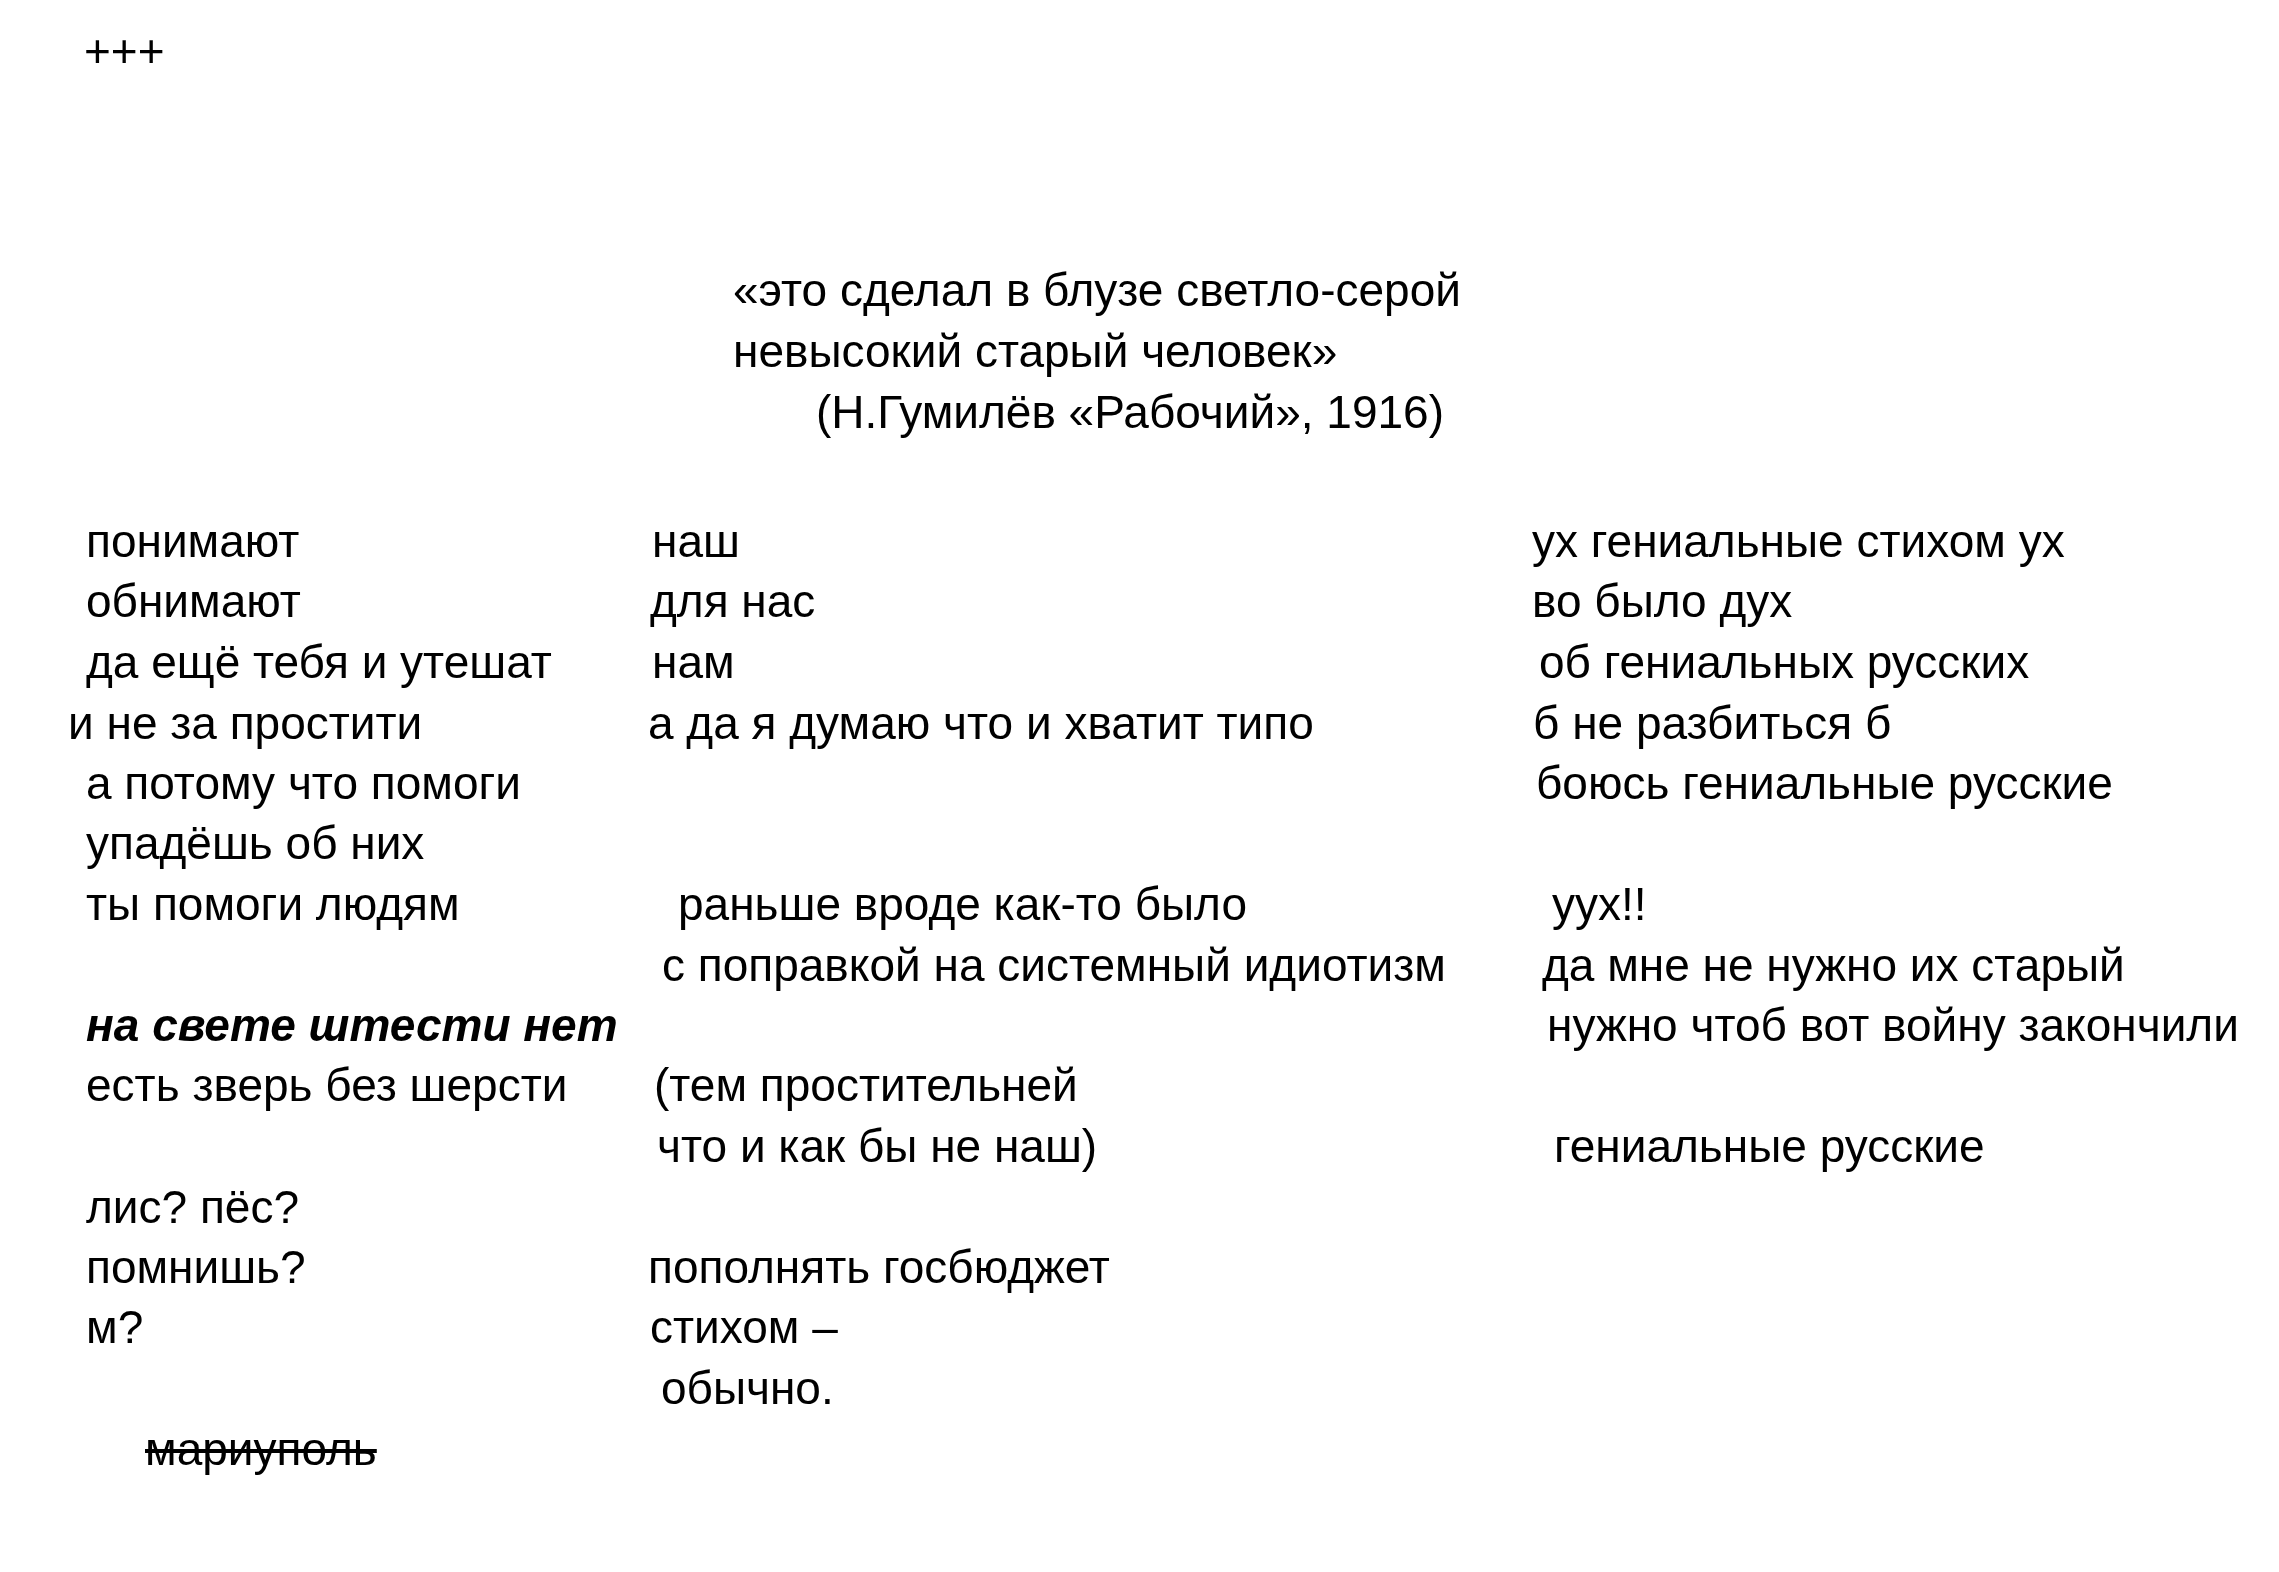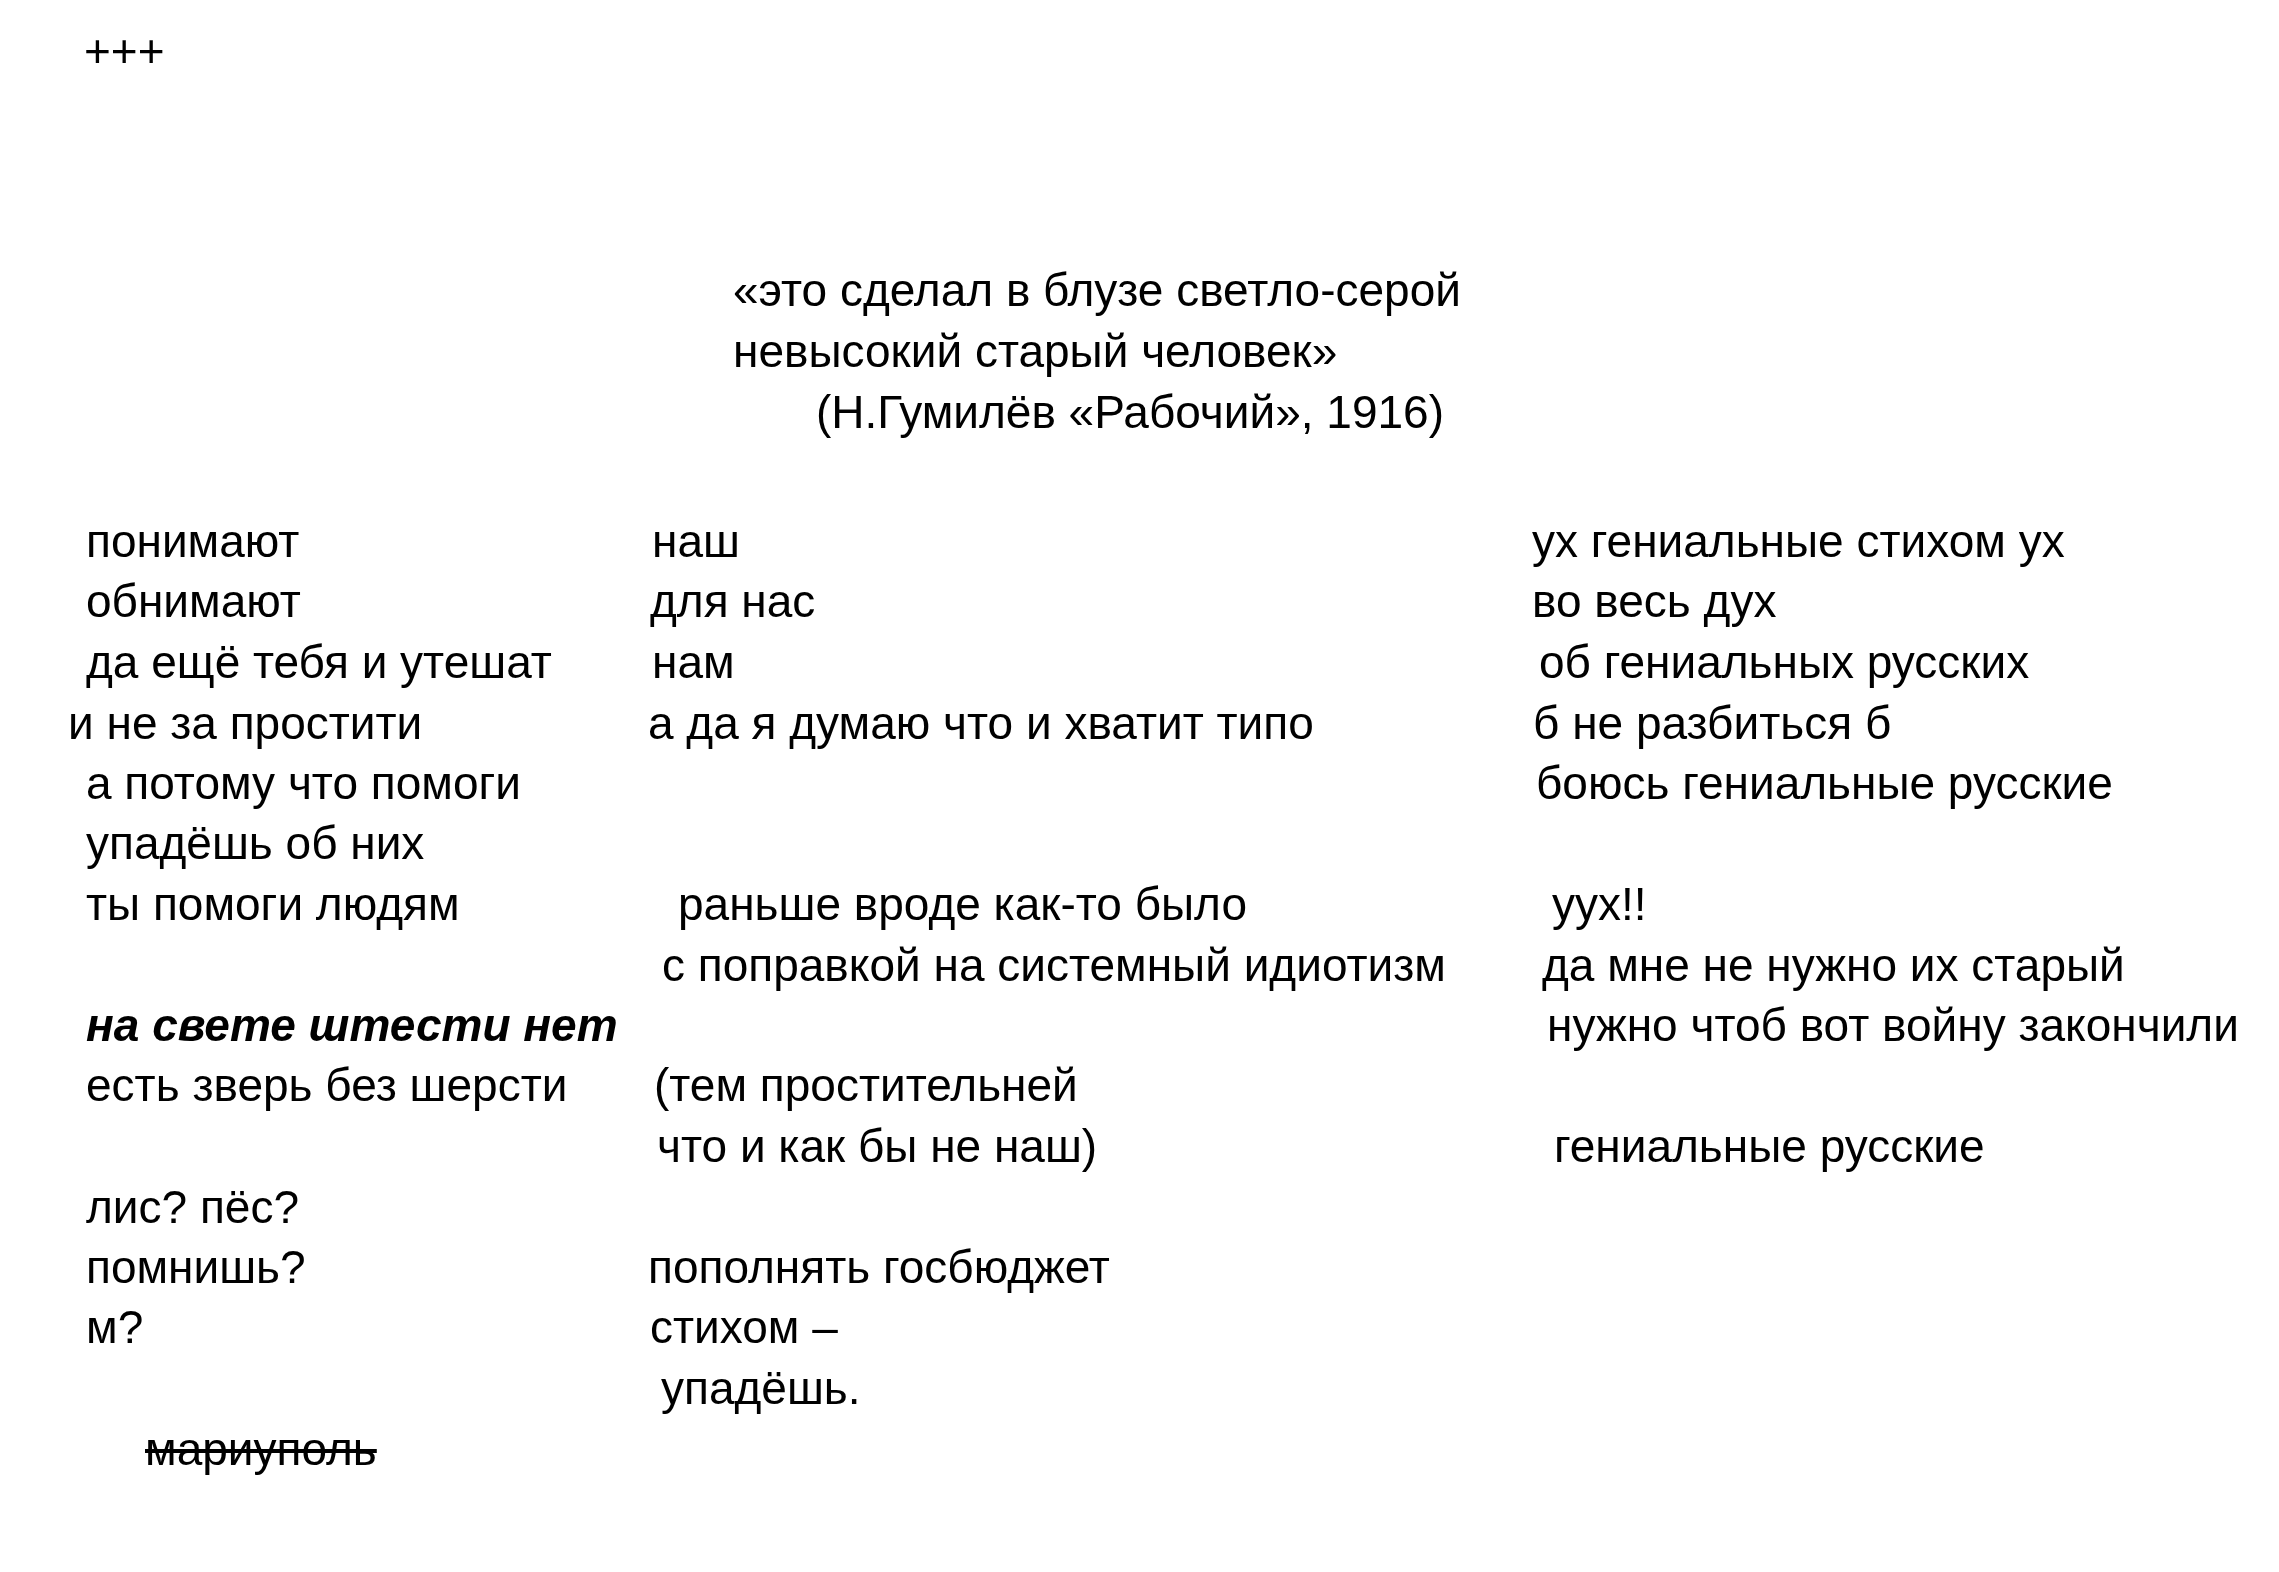--- a/index.html
+++ b/index.html
@@ -68,26 +68,26 @@
     <div class="ln" style="left:652px; top:518px">наш</div>
     <div class="ln" style="left:650px; top:578px">для нас</div>
     <div class="ln" style="left:652px; top:639px">нам</div>
     <div class="ln" style="left:648px; top:700px">а да я думаю что и хватит типо</div>
     <div class="ln" style="left:678px; top:881px">раньше вроде как-то было</div>
     <div class="ln" style="left:662px; top:942px">с поправкой на системный идиотизм</div>
     <div class="ln" style="left:654px; top:1062px">(тем простительней</div>
     <div class="ln" style="left:657px; top:1123px">что и как бы не наш)</div>
     <div class="ln" style="left:648px; top:1244px">пополнять госбюджет</div>
     <div class="ln" style="left:650px; top:1304px">стихом –</div>
-    <div class="ln" style="left:661px; top:1365px">упадёшь.</div>
+    <div class="ln" style="left:661px; top:1365px">обычно.</div>
   </div>
 
   <div>
     <div class="ln" style="left:1532px; top:518px">ух гениальные стихом ух</div>
-    <div class="ln" style="left:1532px; top:578px">во весь дух</div>
+    <div class="ln" style="left:1532px; top:578px">во было дух</div>
     <div class="ln" style="left:1539px; top:639px">об гениальных русских</div>
     <div class="ln" style="left:1533px; top:700px">б не разбиться б</div>
     <div class="ln" style="left:1536px; top:760px">боюсь гениальные русские</div>
     <div class="ln" style="left:1552px; top:881px">уух!!</div>
     <div class="ln" style="left:1542px; top:942px">да мне не нужно их старый</div>
     <div class="ln" style="left:1547px; top:1002px">нужно чтоб вот войну закончили</div>
     <div class="ln" style="left:1554px; top:1123px">гениальные русские</div>
   </div>
 
 </div>

